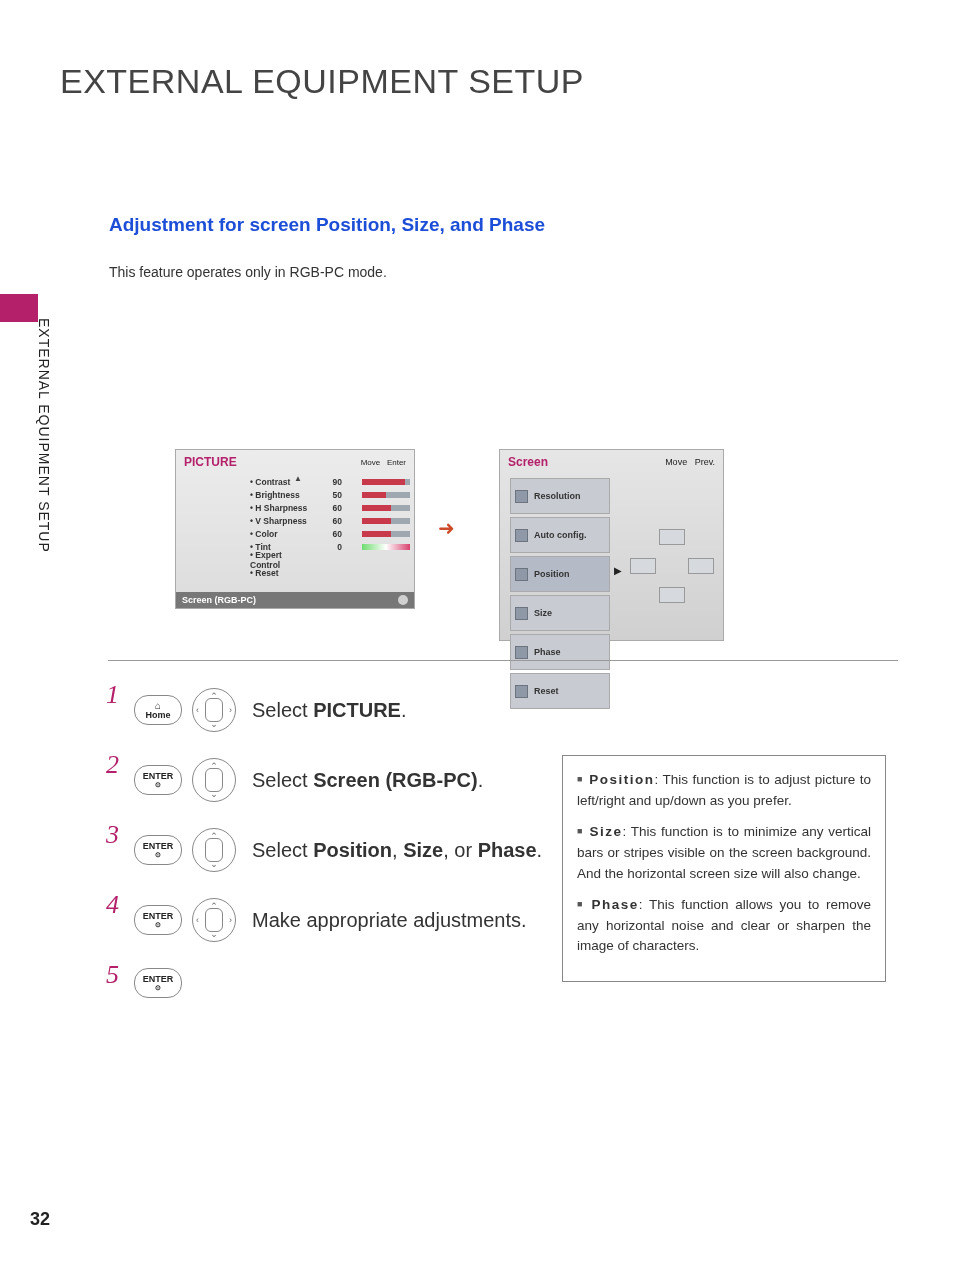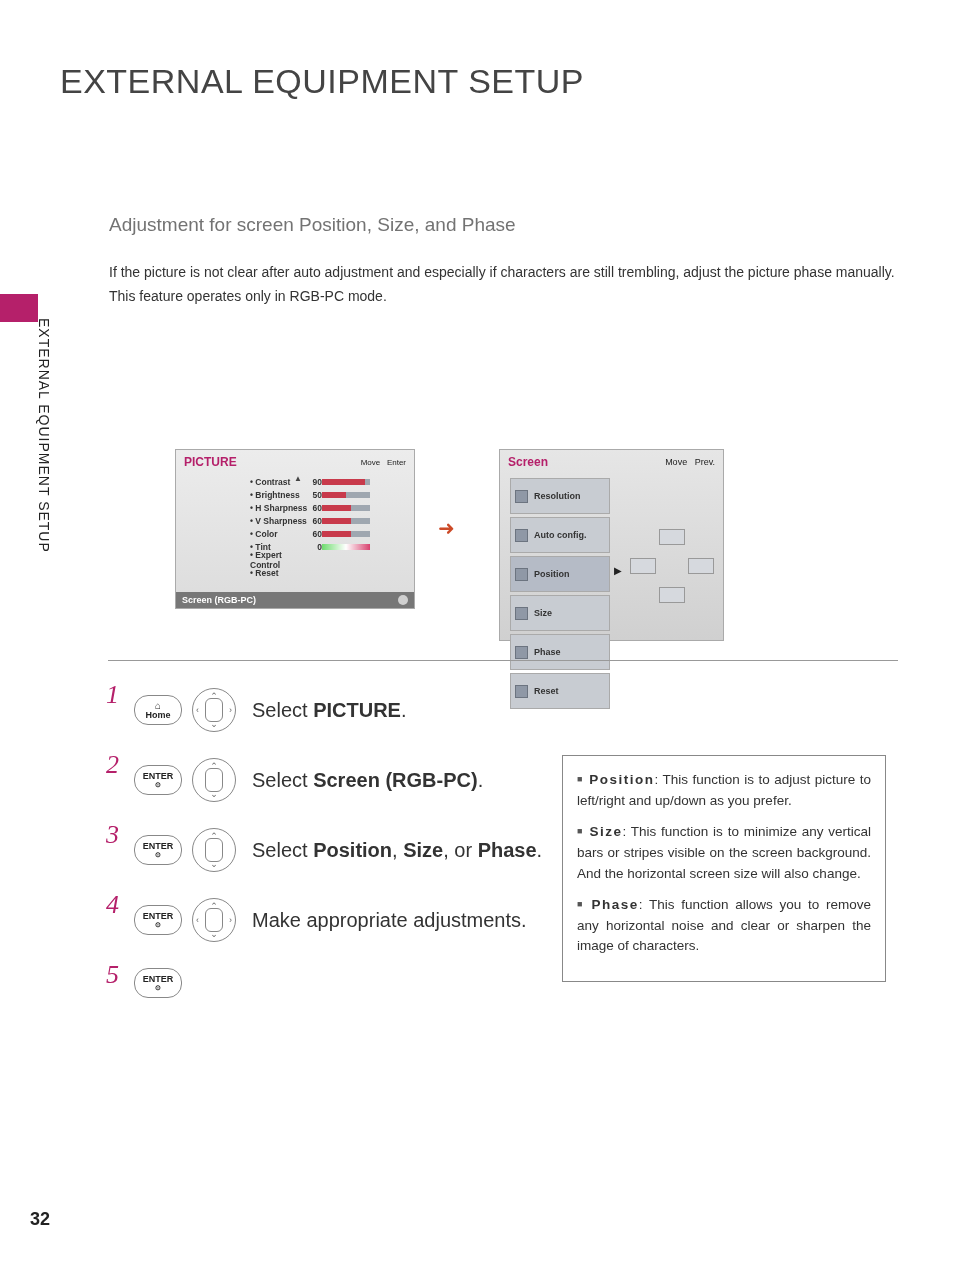--- a/index.html
+++ b/index.html
@@ -37,22 +37,22 @@
     font-size: 34px;
     font-weight: 500;
     color: #444;
     letter-spacing: 0.5px;
   }
   .sub-title {
     position: absolute;
     left: 109px;
     top: 214px;
     font-size: 19px;
-    font-weight: normal;
-    color: #737373;
+    font-weight: bold;
+    color: #1d4ed8;
   }
   .body-text {
     position: absolute;
     left: 109px;
     top: 262px;
     width: 790px;
     font-size: 14px;
     line-height: 1.5;
     color: #333;
   }
@@ -71,21 +71,21 @@
     color: #333;
   }
   .menu-box .hdr {
     display:flex; justify-content:space-between; align-items:center;
     padding: 5px 8px 2px 8px;
     font-size: 11px;
   }
   .menu-box .hdr b { color:#b5206a; font-size:12px;}
   .menu-box .hints { font-size:8px; color:#222;}
   .menu-rows { padding-left: 74px; padding-top:4px;}
-  .mrow { display:flex; align-items:center; gap:0; height:13px; font-size:8.5px; font-weight:bold; color:#333;}
+  .mrow { display:flex; align-items:center; gap:20px; height:13px; font-size:8.5px; font-weight:bold; color:#333;}
   .mrow .lbl { width:58px; }
   .mrow .val { width:14px; text-align:right;}
   .bar { width:48px; height:6px; background:#9fa7b0; display:inline-block; position:relative;}
   .bar .fill { position:absolute; left:0; top:0; height:100%; background:#c83a4b;}
   .tintbar { width:48px; height:6px; background:linear-gradient(to right,#6fdc6f,#ffffff,#d8426f); display:inline-block;}
   .menu-arrow-up { position:absolute; left:118px; top:24px; font-size:8px; color:#444;}
   .screen-row {
     position:absolute; left:0; bottom:0; width:100%; height:16px;
     background:#777; color:#fff; display:flex; justify-content:space-between;
     align-items:center; padding:0 6px; font-size:9px; font-weight:bold;
@@ -164,21 +164,20 @@
 </style>
 </head>
 <body>
 
 <div class="side-tab"></div>
 <div class="side-text">EXTERNAL EQUIPMENT SETUP</div>
 
 <h1 class="page-title">EXTERNAL EQUIPMENT SETUP</h1>
 <h2 class="sub-title">Adjustment for screen Position, Size, and Phase</h2>
 <div class="body-text">
-  <p>If the picture is not clear after auto adjustment and especially if characters are still trembling, adjust the picture phase manually.</p>
   <p>This feature operates only in RGB-PC mode.</p>
 </div>
 
 <div class="menu-box">
   <div class="hdr">
     <b>PICTURE</b>
     <span class="hints">
       <span>Move</span>&nbsp;&nbsp;
       <span>Enter</span>
     </span>

